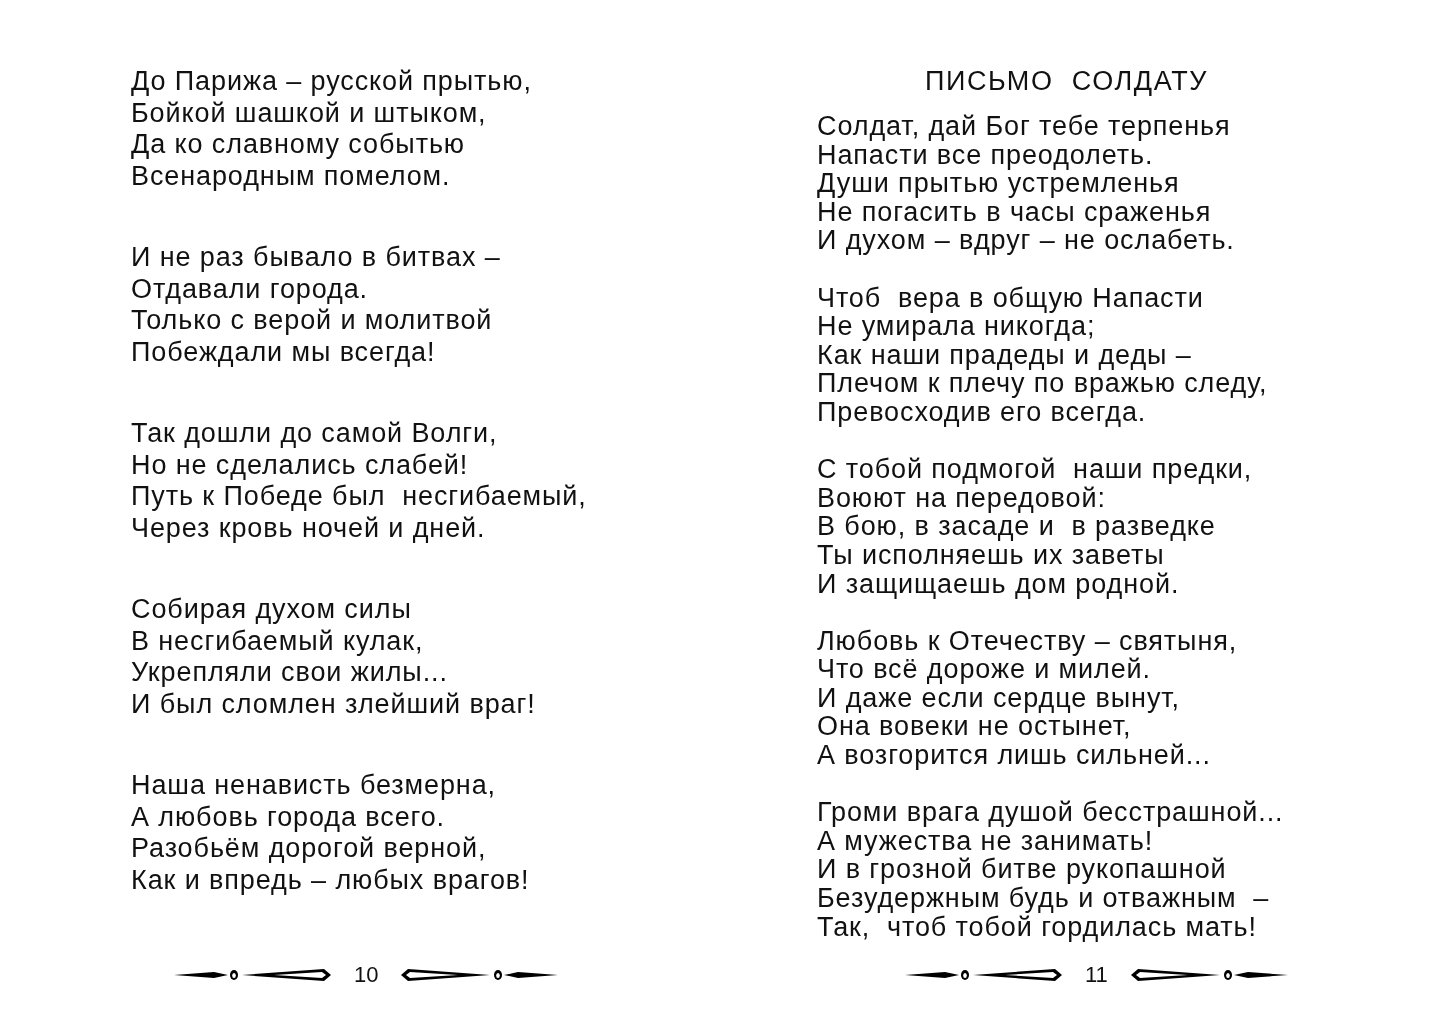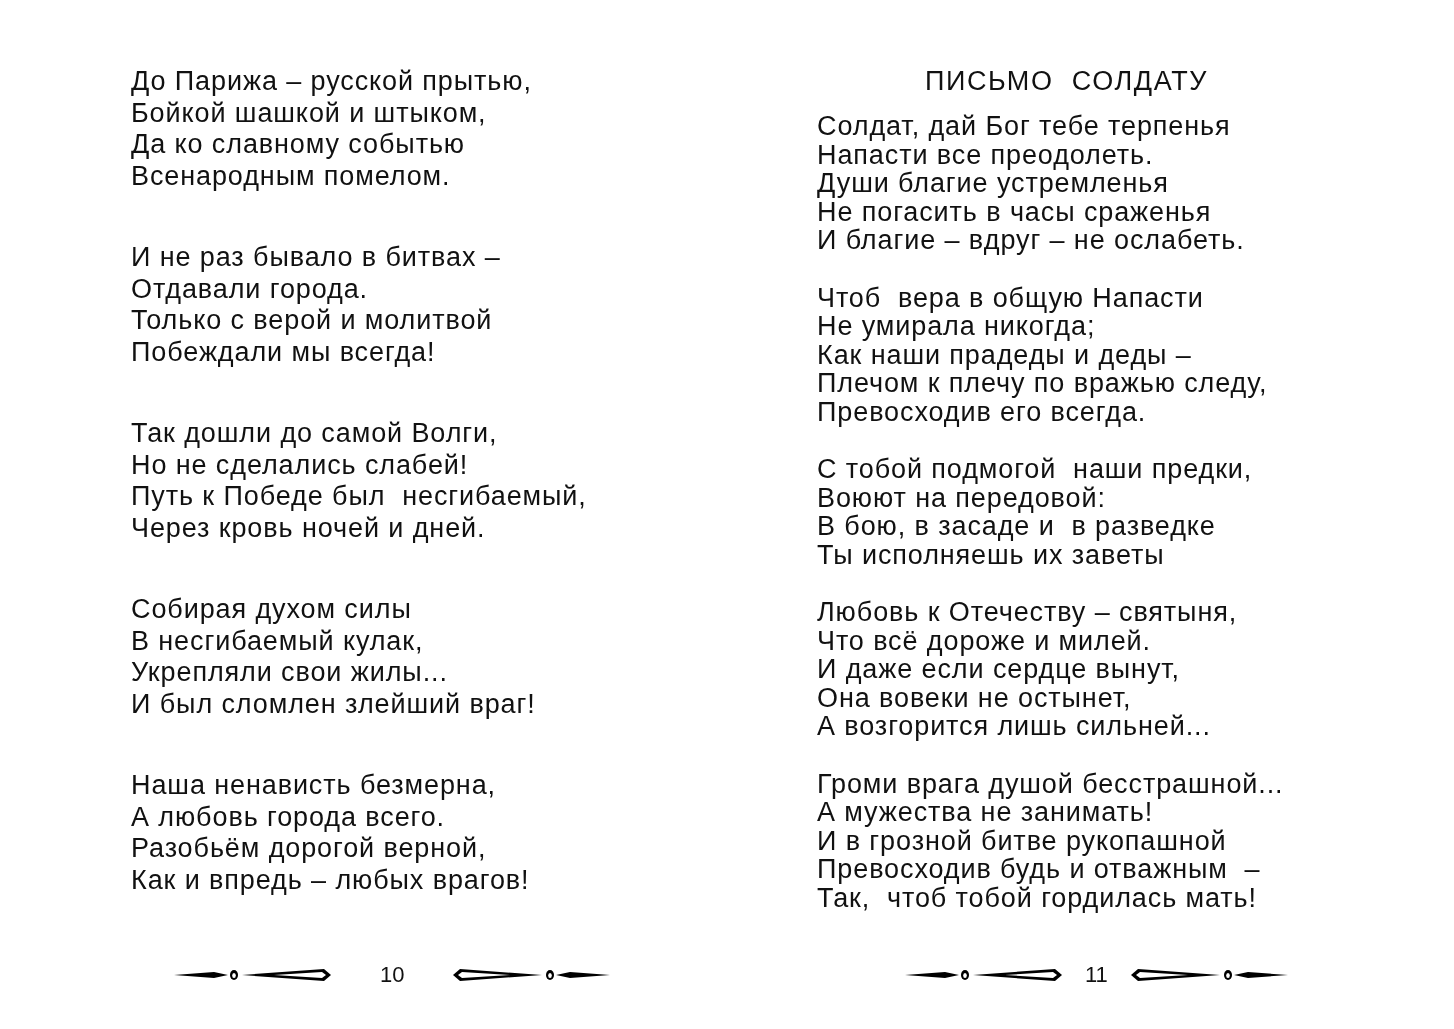--- a/index.html
+++ b/index.html
@@ -11,21 +11,21 @@
   .poem { position: absolute; font-size: 27px; line-height: 31.5px; letter-spacing: 0.9px; }
   .page-left .poem { left: 131px; top: 66px; }
   .page-right .poem { left: 90px; top: 112px; line-height: 28.6px; }
   .stanza { margin: 0; }
   .page-left .stanza + .stanza { margin-top: 50px; }
   .page-right .stanza + .stanza { margin-top: 28.6px; }
   .line { display: block; white-space: pre; }
   .title { position: absolute; top: 66px; left: 0; width: 1000px; }
   .title span { position: absolute; left: 198px; font-size: 27px; letter-spacing: 1.6px; white-space: pre; text-align: right; }
   .footer { position: absolute; top: 960px; height: 30px; display: flex; align-items: center; }
-  .page-left .footer { left: 174px; gap: 26px; }
+  .page-left .footer { left: 174px; }
   .page-right .footer { left: 178px; }
   .page-num { font-size: 22px; margin: 0 22px; }
   .orn svg { display: block; }
 </style>
 </head>
 <body>
 
 <div class="page page-left">
   <div class="poem">
     <div class="stanza">
@@ -85,49 +85,50 @@
 
 <div class="page page-right">
   <div class="title">
     <span>ПИСЬМО  СОЛДАТУ</span>
   </div>
 
   <div class="poem">
     <div class="stanza">
       <span class="line">Солдат, дай Бог тебе терпенья</span>
       <span class="line">Напасти все преодолеть.</span>
-      <span class="line">Души благие устремленья</span>
+      <span class="line">Души прытью устремленья</span>
       <span class="line">Не погасить в часы сраженья</span>
-      <span class="line">И благие – вдруг – не ослабеть.</span>
+      <span class="line">И духом – вдруг – не ослабеть.</span>
     </div>
     <div class="stanza">
       <span class="line">Чтоб  вера в общую Напасти</span>
       <span class="line">Не умирала никогда;</span>
       <span class="line">Как наши прадеды и деды –</span>
       <span class="line">Плечом к плечу по вражью следу,</span>
       <span class="line">Превосходив его всегда.</span>
     </div>
     <div class="stanza">
       <span class="line">С тобой подмогой  наши предки,</span>
       <span class="line">Воюют на передовой:</span>
       <span class="line">В бою, в засаде и  в разведке</span>
       <span class="line">Ты исполняешь их заветы</span>
+      <span class="line">И защищаешь дом родной.</span>
     </div>
     <div class="stanza">
       <span class="line">Любовь к Отечеству – святыня,</span>
       <span class="line">Что всё дороже и милей.</span>
       <span class="line">И даже если сердце вынут,</span>
       <span class="line">Она вовеки не остынет,</span>
       <span class="line">А возгорится лишь сильней...</span>
     </div>
     <div class="stanza">
       <span class="line">Громи врага душой бесстрашной...</span>
       <span class="line">А мужества не занимать!</span>
       <span class="line">И в грозной битве рукопашной</span>
-      <span class="line">Превосходив будь и отважным  –</span>
+      <span class="line">Безудержным будь и отважным  –</span>
       <span class="line">Так,  чтоб тобой гордилась мать!</span>
     </div>
   </div>
 
   <div class="footer">
     <span class="orn">
       <svg width="158" height="16" viewBox="0 0 158 16">
         <path d="M0 8 L40 5 L54 8 L40 11 Z" fill="#000"></path>
         <ellipse cx="60" cy="8" rx="4" ry="5" fill="#000"></ellipse>
         <ellipse cx="60" cy="8.5" rx="1.8" ry="2.5" fill="#fff"></ellipse>

